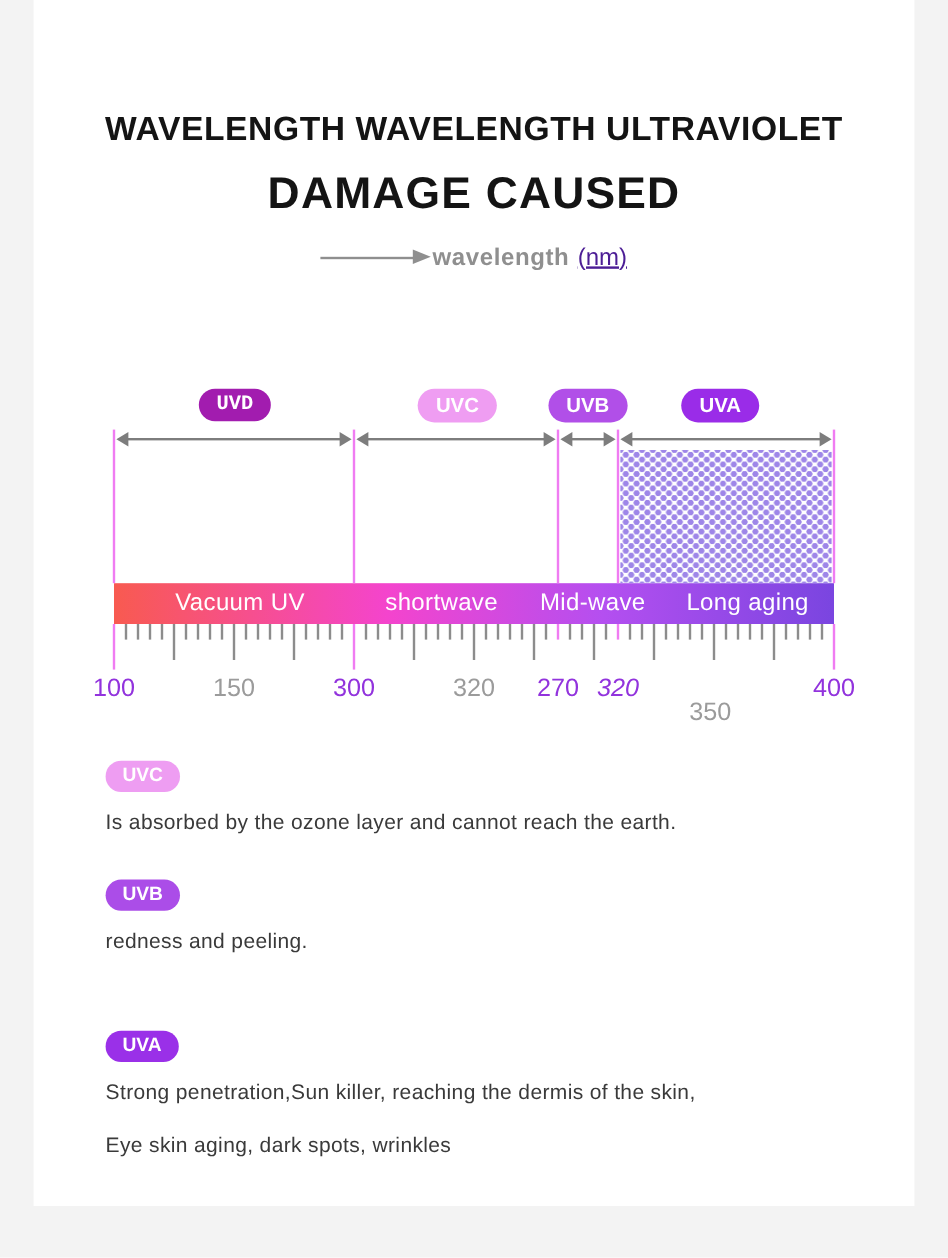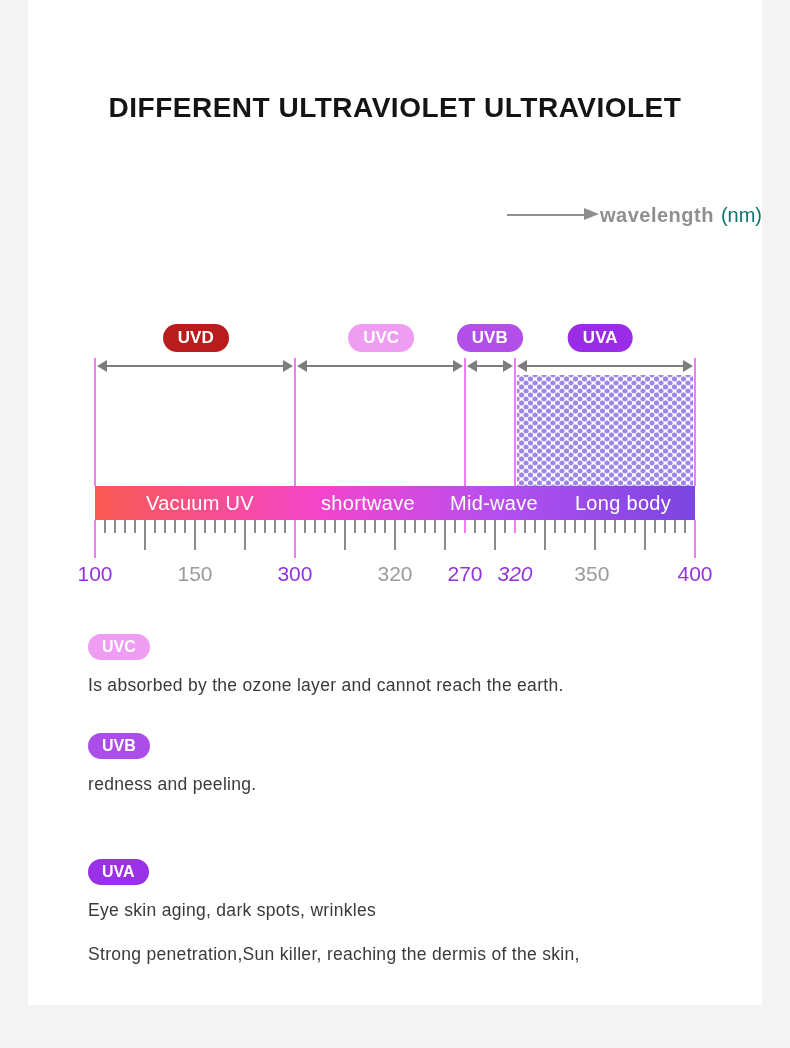--- a/index.html
+++ b/index.html
@@ -6,26 +6,26 @@
   html,body { width:790px; height:1048px; }
   body { background:#f3f3f3; font-family:"Liberation Sans", sans-serif; position:relative; overflow:hidden; }
   .card { position:absolute; left:28px; top:0; width:734px; height:1005px; background:#ffffff; }
 
   .title1 { position:absolute; top:92px; left:0; width:100%; text-align:center;
             font-size:28px; font-weight:bold; color:#141414; letter-spacing:0.5px; }
   .title2 { position:absolute; top:140px; left:0; width:100%; text-align:center;
             font-size:37px; font-weight:bold; color:#141414; letter-spacing:1px; }
 
   .wl-row { position:absolute; top:202px; left:0; width:100%; height:26px;
-            display:flex; justify-content:flex-end; align-items:center; gap:7px; }
+            display:flex; justify-content:center; align-items:center; gap:7px; }
   .wl-arrow { position:relative; width:78px; height:2px; background:#8f8f8f; margin-right:8px; }
   .wl-arrow::after { content:''; position:absolute; right:-14px; top:-6px;
             border-left:15px solid #8f8f8f; border-top:6px solid transparent; border-bottom:6px solid transparent; }
   .wl-text { font-size:20px; font-weight:bold; color:#8f8f8f; letter-spacing:0.5px; }
-  .wl-unit { font-size:20px; color:#0f766e; }
+  .wl-unit { font-size:20px; color:#4c1d95;text-decoration:underline; }
 
   .chart { position:absolute; left:67px; top:320px; width:600px; height:280px; }
   .vline { position:absolute; top:38px; height:128px; width:2px; background:#f07cf2; }
   .range-arrow { position:absolute; top:45px; height:2px; background:#7d7d7d; }
   .range-arrow::before { content:''; position:absolute; left:-2px; top:-5px;
             border-right:10px solid #7d7d7d; border-top:6px solid transparent; border-bottom:6px solid transparent; }
   .range-arrow::after { content:''; position:absolute; right:-2px; top:-5px;
             border-left:10px solid #7d7d7d; border-top:6px solid transparent; border-bottom:6px solid transparent; }
   .band-badge { position:absolute; top:4px; transform:translateX(-50%);
             color:#fff; font-weight:bold; font-size:17px; padding:4px 15px; border-radius:15px; }
@@ -53,34 +53,35 @@
   .pill { display:inline-block; color:#ffffff; font-weight:bold; font-size:16px;
           padding:4px 14px; border-radius:14px; }
   .body-line { font-size:17.5px; color:#3a3a3a; margin-top:11px; line-height:28px; letter-spacing:0.3px; }
   .body-line + .body-line { margin-top:16px; }
 </style>
 </head>
 <body>
 
 <div class="card">
 
-  <div class="title1">DIFFERENT ULTRAVIOLET ULTRAVIOLET</div>
+  <div class="title1">WAVELENGTH WAVELENGTH ULTRAVIOLET</div>
+  <div class="title2">DAMAGE CAUSED</div>
 
   <div class="wl-row">
     <span class="wl-arrow"></span>
     <span class="wl-text">wavelength</span>
     <span class="wl-unit">(nm)</span>
   </div>
 
   <div class="chart" id="chart">
     <div class="bar" id="bar" style="background: linear-gradient(90deg, rgb(248, 90, 80) 0%, rgb(244, 68, 205) 38%, rgb(180, 79, 240) 68%, rgb(122, 69, 224) 100%);">
         <span class="bar-label" style="left: 17.5%;">Vacuum UV</span>
         <span class="bar-label" style="left: 45.5%;">shortwave</span>
         <span class="bar-label" style="left: 66.5%;">Mid-wave</span>
-        <span class="bar-label" style="left: 88%;">Long body</span>
+        <span class="bar-label" style="left: 88%;">Long aging</span>
       </div>
     <div class="ruler" id="ruler">
         <div class="tick full" style="left: calc(0% - 1px);"></div>
         <div class="tick short" style="left: calc(1.66667% - 1px);"></div>
         <div class="tick short" style="left: calc(3.33333% - 1px);"></div>
         <div class="tick short" style="left: calc(5% - 1px);"></div>
         <div class="tick short" style="left: calc(6.66667% - 1px);"></div>
         <div class="tick tall" style="left: calc(8.33333% - 1px);"></div>
         <div class="tick short" style="left: calc(10% - 1px);"></div>
         <div class="tick short" style="left: calc(11.6667% - 1px);"></div>
@@ -138,48 +139,48 @@
         <div class="tick short" style="left: calc(98.3333% - 1px);"></div>
         <div class="tick full" style="left: calc(100% - 1px);"></div>
       </div>
     <div class="axis-numbers" id="axis-numbers">
         <span class="axis-num hl" style="left: 0%;">100</span>
         <span class="axis-num" style="left: 16.67%;">150</span>
         <span class="axis-num hl" style="left: 33.33%;">300</span>
         <span class="axis-num" style="left: 50%;">320</span>
         <span class="axis-num hl" style="left: 61.67%;">270</span>
         <span class="axis-num hl" style="left: 70%; font-style: italic;">320</span>
-        <span class="axis-num" style="left: 82.8%;">350</span>
+        <span class="axis-num" style="left: 82.8%; margin-top: 20px;">350</span>
         <span class="axis-num hl" style="left: 100%;">400</span>
       </div>
   <div class="vline" style="left: calc(0% - 1px);"></div>
       <div class="vline" style="left: calc(33.33% - 1px);"></div>
       <div class="vline" style="left: calc(61.67% - 1px);"></div>
       <div class="vline" style="left: calc(70% - 1px);"></div>
       <div class="vline" style="left: calc(100% - 1px);"></div>
       <div class="range-arrow" style="left: calc(0% + 4px); width: calc(33.33% - 8px);"></div>
       <div class="range-arrow" style="left: calc(33.33% + 4px); width: calc(28.34% - 8px);"></div>
       <div class="range-arrow" style="left: calc(61.67% + 4px); width: calc(8.33% - 8px);"></div>
       <div class="range-arrow" style="left: calc(70% + 4px); width: calc(30% - 8px);"></div>
-      <div class="band-badge" style="left: 16.8%; background: #b91c1c;">UVD</div>
+      <div class="band-badge" style="left: 16.8%; background: #a21caf; font-family: Liberation Mono, monospace;">UVD</div>
       <div class="band-badge" style="left: 47.7%; background: rgb(239, 157, 242);">UVC</div>
       <div class="band-badge" style="left: 65.8%; background: rgb(177, 79, 232);">UVB</div>
       <div class="band-badge" style="left: 84.2%; background: rgb(154, 44, 232);">UVA</div>
       <div class="dots" style="left: calc(70% + 2px); width: calc(30% - 4px);"></div>
     </div>
 
   <div class="section" style="top:634px">
     <span class="pill" style="background: rgb(238, 157, 242);">UVC</span>
     <p class="body-line">Is absorbed by the ozone layer and cannot reach the earth.</p>
   </div>
 
   <div class="section" style="top:733px">
     <span class="pill" style="background: rgb(171, 77, 232);">UVB</span>
     <p class="body-line">redness and peeling.</p>
   </div>
 
   <div class="section" style="top:859px">
     <span class="pill" style="background: rgb(154, 48, 232);">UVA</span>
+    <p class="body-line">Strong penetration,Sun killer, reaching the dermis of the skin,</p>
     <p class="body-line">Eye skin aging, dark spots, wrinkles</p>
-    <p class="body-line">Strong penetration,Sun killer, reaching the dermis of the skin,</p>
   </div>
 
 </div>
 
 </body></html>

